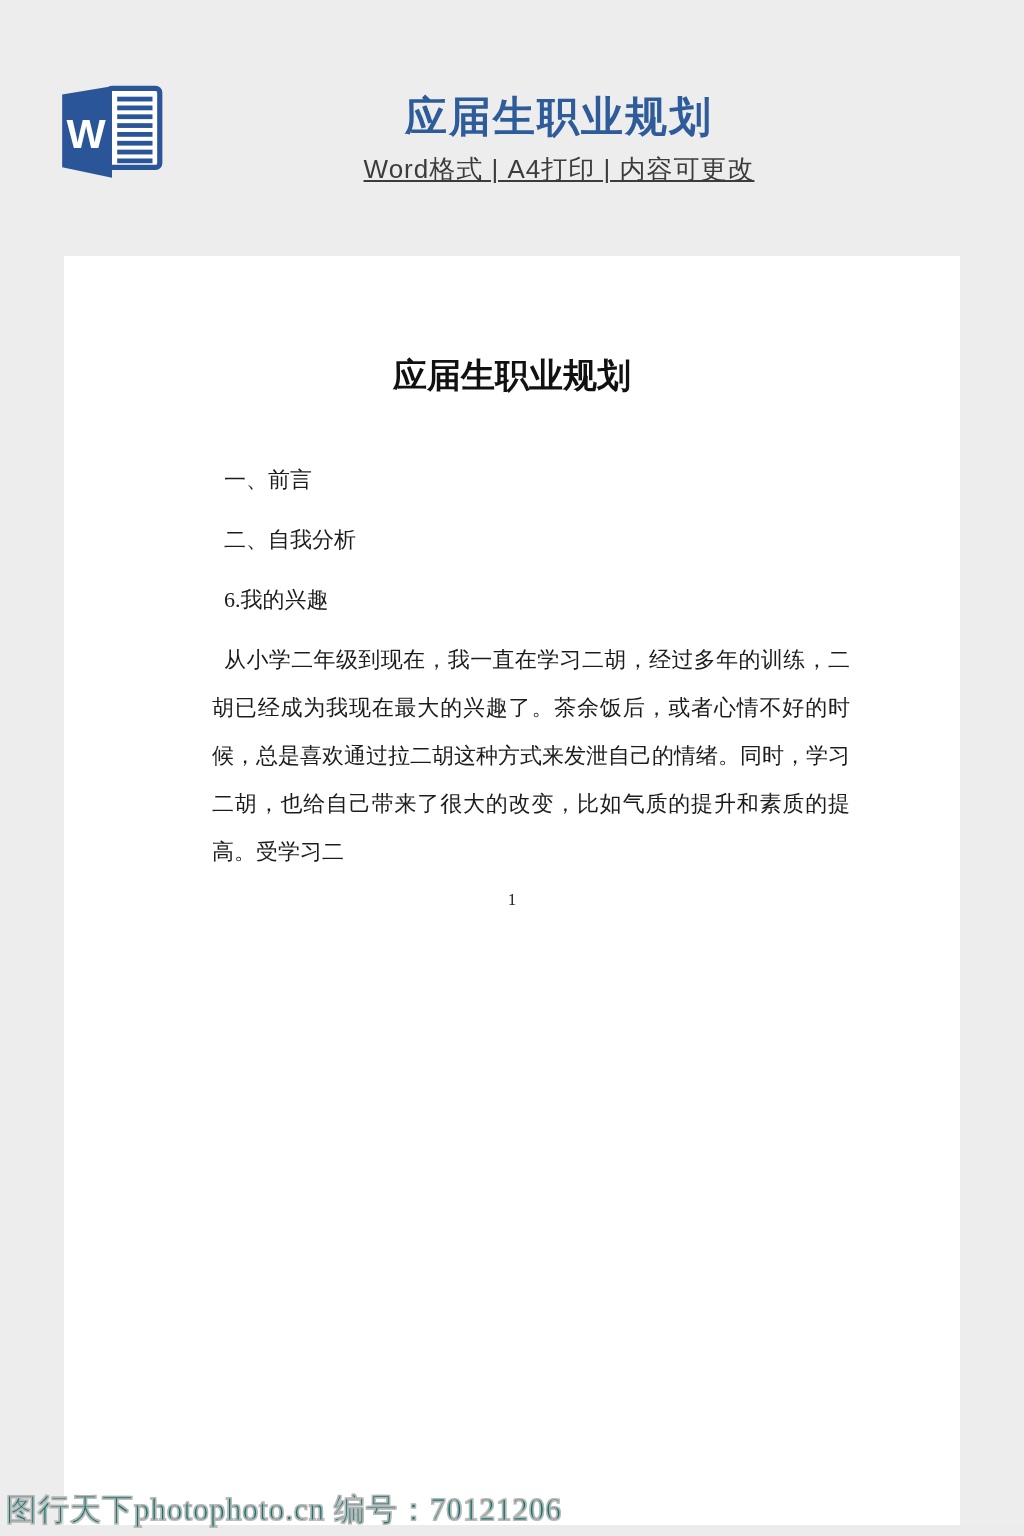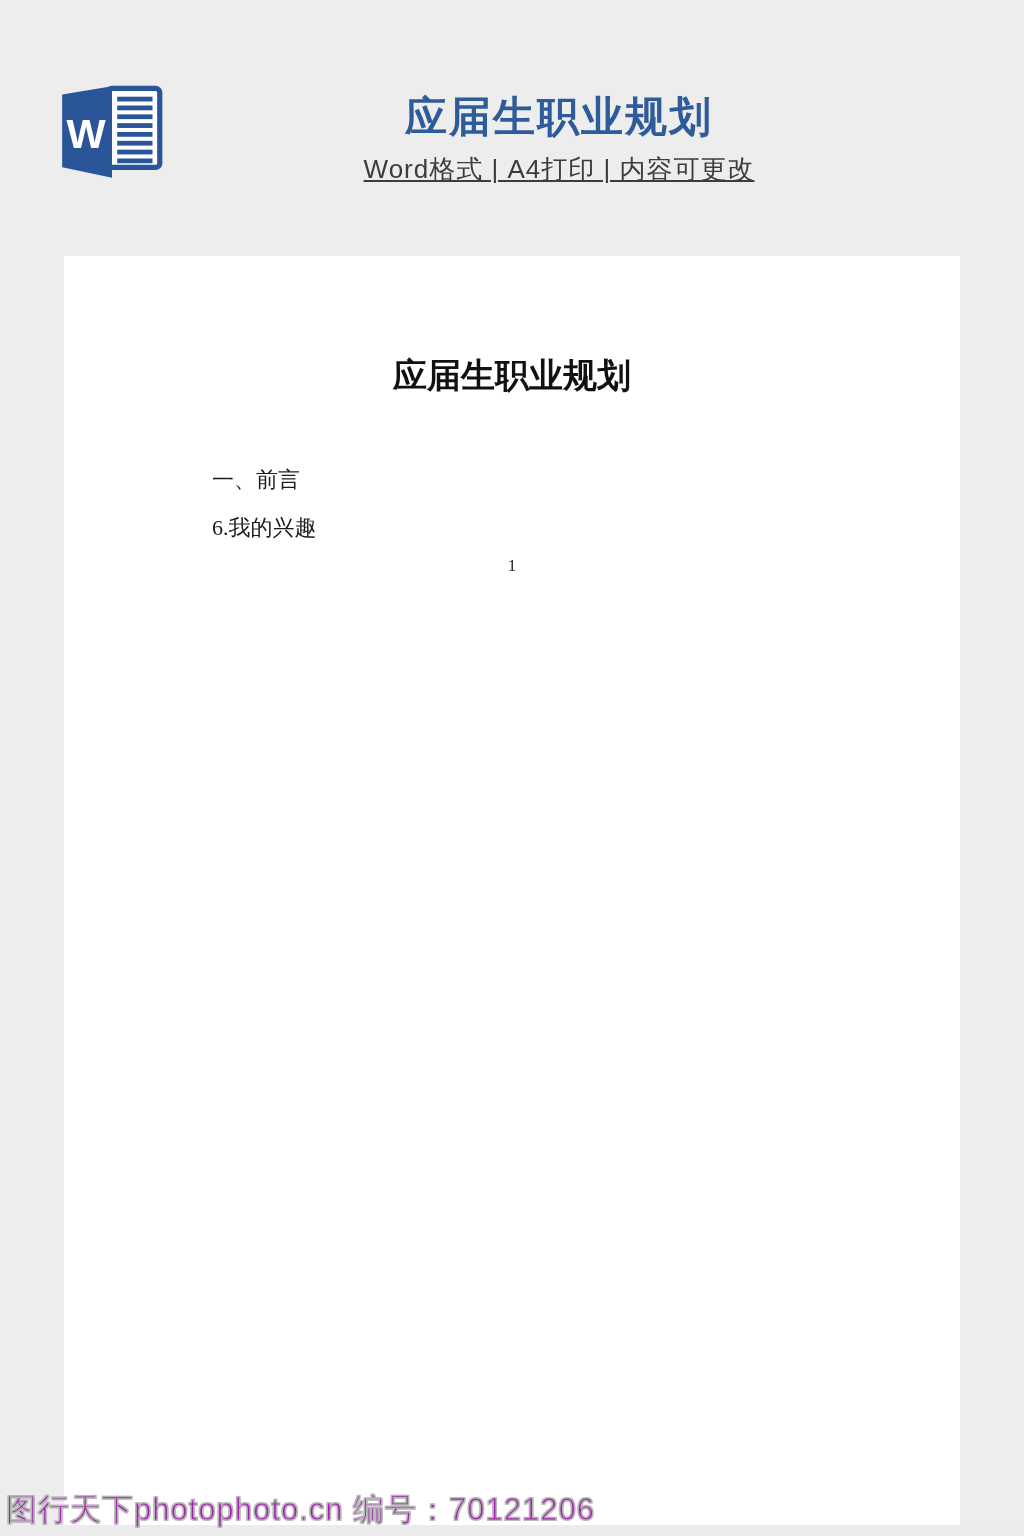--- a/index.html
+++ b/index.html
@@ -58,21 +58,21 @@
     margin: 0 0 56px 0;
     text-align: center;
     font-size: 34px; font-weight: bold;
     line-height: 48px;
     color: #111111;
   }
   .doc-body {
     margin: 0 98px 0 136px; 
   }
   .doc-body p {
-    margin: 0;
+    margin: 12px;
     font-size: 22px;
     line-height: 48px;
     color: #1c1c1c;
     text-align: justify;
     text-indent: 0.55em;
   }
   .page-number {
     margin-top: 2px;
     text-align: center;
     font-size: 17px;
@@ -83,28 +83,28 @@
   
   .bottom-strip {
     position: absolute; left: 0; bottom: 0;
     width: 100%; height: 11px;
     background: #ececec;
   }
   .watermark {
     position: absolute; left: 6px; bottom: 5px;
     font-size: 31px;
     letter-spacing: 1px;
-    color: #a21caf;
+    color: #0f766e;
     -webkit-text-stroke: 1.2px #b5b5b5;
     text-shadow:
       -1px -1px 0 #c2c2c2,
        1px -1px 0 #c2c2c2,
       -1px  1px 0 #c2c2c2,
        1px  1px 0 #c2c2c2;
-    font-family: Liberation Sans, sans-serif;
+    font-family: Liberation Serif, serif;
     white-space: nowrap;
   }
 </style>
 </head>
 <body>
 
 <div class="stage">
 
   <div class="header">
     <svg class="word-logo" viewBox="0 0 104 96" xmlns="http://www.w3.org/2000/svg">
@@ -126,21 +126,23 @@
       <h1 class="header-title">应届生职业规划</h1>
       <div class="header-subtitle">Word格式 | A4打印 | 内容可更改</div>
     </div>
   </div>
 
   <div class="page">
     <div class="doc-title">应届生职业规划</div>
 
     <div class="doc-body">
       <p>一、前言</p>
+      <p>二、自我分析</p>
       <p>6.我的兴趣</p>
+      <p>从小学二年级到现在，我一直在学习二胡，经过多年的训练，二胡已经成为我现在最大的兴趣了。茶余饭后，或者心情不好的时候，总是喜欢通过拉二胡这种方式来发泄自己的情绪。同时，学习二胡，也给自己带来了很大的改变，比如气质的提升和素质的提高。受学习二</p>
     </div>
 
     <div class="page-number">1</div>
   </div>
 
   <div class="bottom-strip"></div>
   <div class="watermark">图行天下photophoto.cn 编号：70121206</div>
 
 </div>
 

